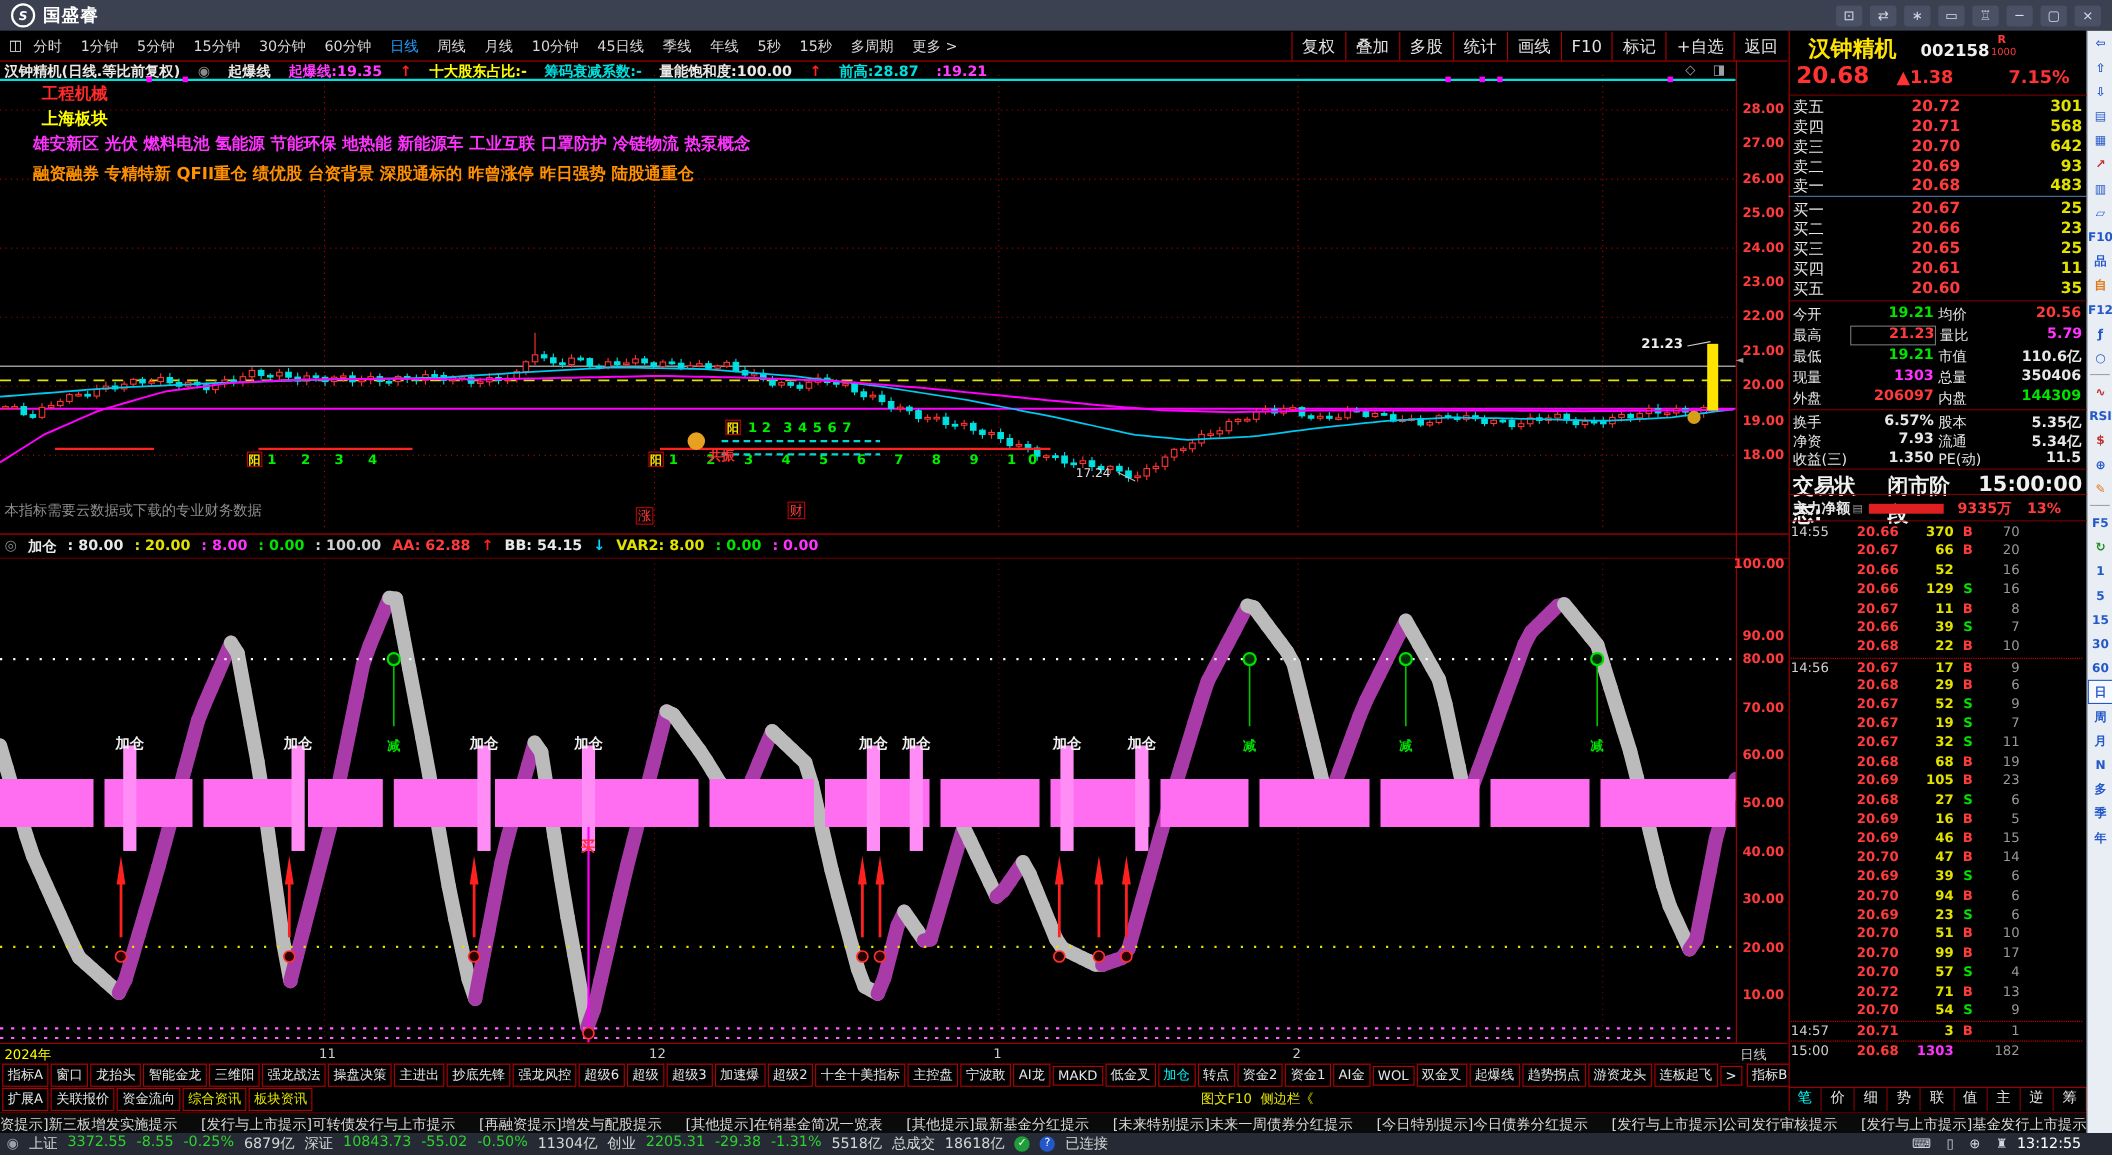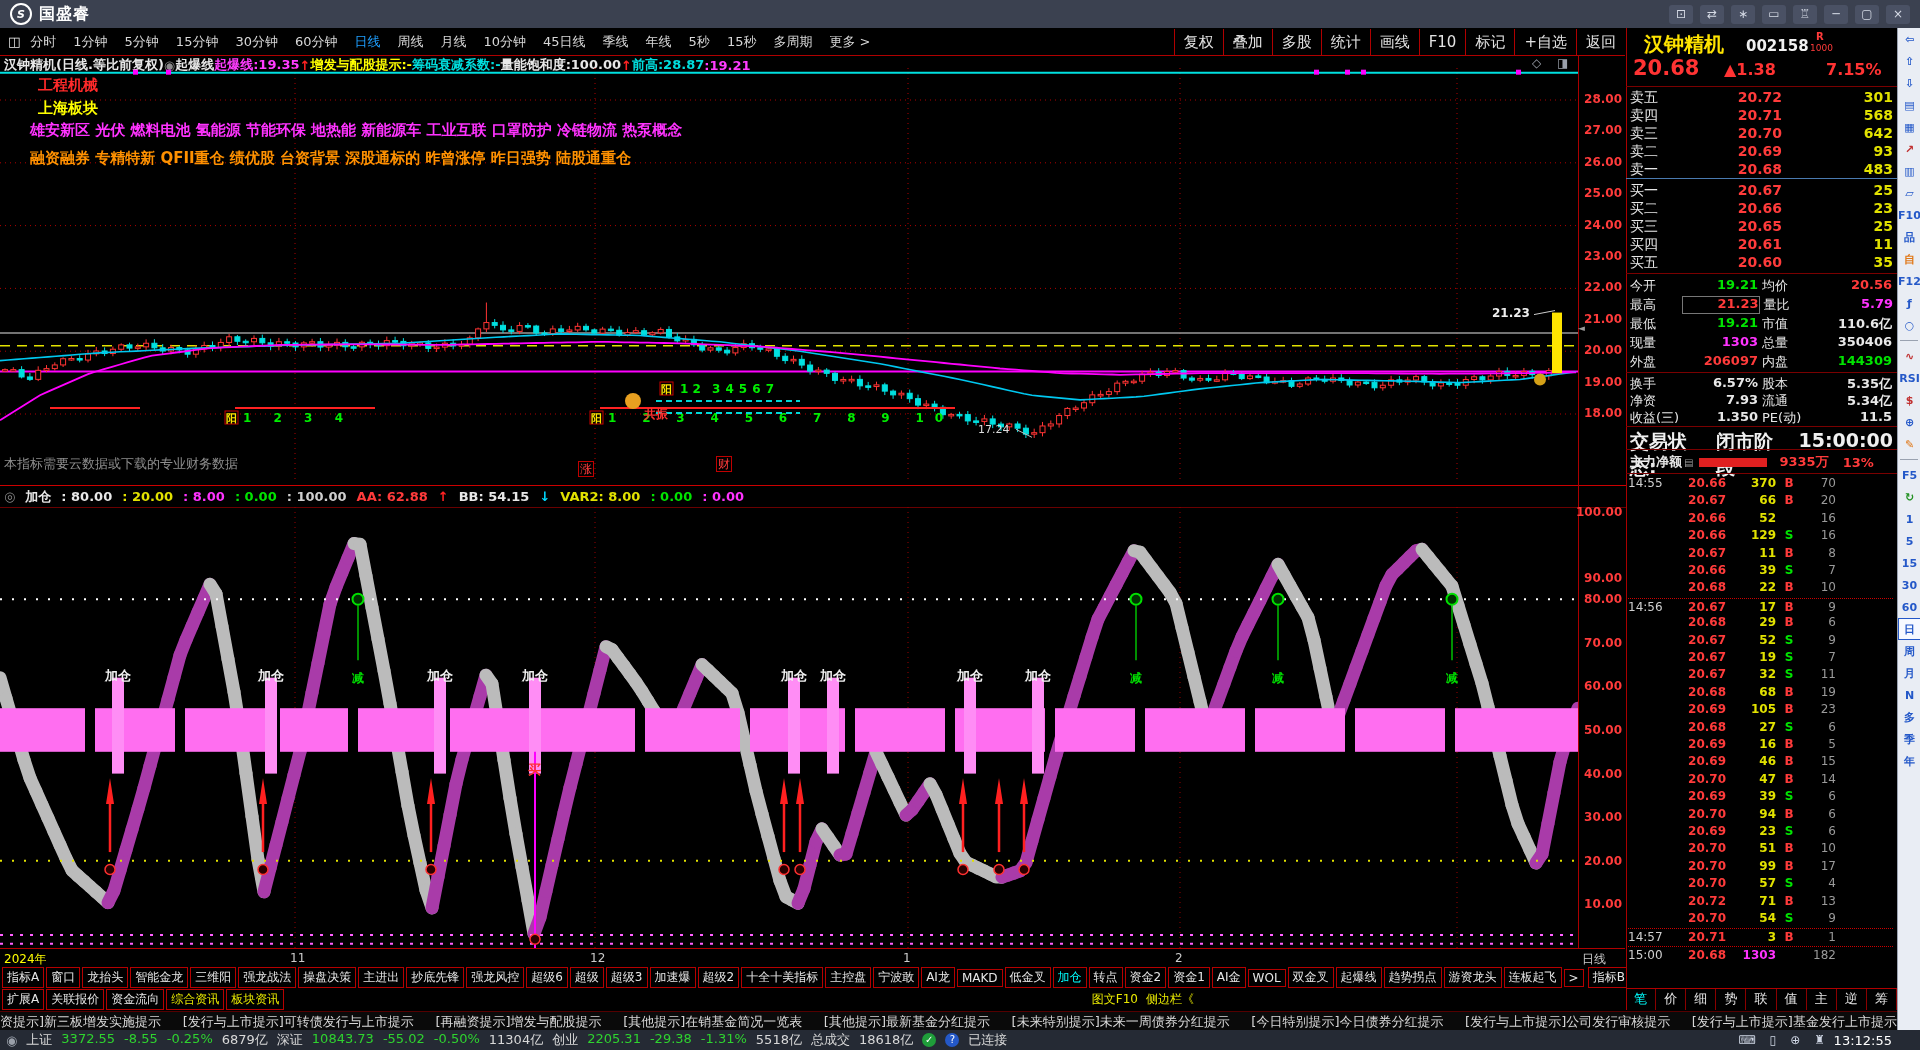--- a/index.html
+++ b/index.html
@@ -17,21 +17,21 @@
   #winctl .wc{width:24px;height:19px;background:#4a5164;border-radius:3px;color:#d6dbe6;font-size:12px;line-height:19px;text-align:center;}
   
   #tfbar{left:0;top:28px;width:1625px;height:27px;background:#000;border-bottom:1px solid #b00000;display:flex;align-items:center;}
   #tfbar .tgl{color:#e8e8e8;font-size:13px;margin:0 10px 0 8px;}
   #tfitems{display:flex;gap:17px;}
   #tfitems .tf{color:#d8d8d8;font-size:13px;}
   #tfitems .tf.act{color:#1e9fff;}
   #tfright{margin-left:auto;display:flex;height:26px;}
   #tfright .tb{color:#e2e2e2;font-size:15px;padding:0 9px;line-height:26px;border-left:1px solid #b00000;}
   
-  #chead{left:0;top:55px;width:1578px;height:20px;display:flex;align-items:center;gap:0;padding-left:4px;font-size:13px;font-weight:bold;white-space:nowrap;}
+  #chead{left:0;top:55px;width:1578px;height:20px;display:flex;align-items:center;gap:16px;padding-left:4px;font-size:13px;font-weight:bold;white-space:nowrap;}
   #ccorner{left:1532px;top:56px;color:#9aa0aa;font-size:12px;letter-spacing:6px;}
   
   .plabel{position:absolute;color:#ff3b3b;font-size:12px;font-weight:bold;width:46px;text-align:right;}
   #notetext{left:4px;top:455px;color:#8f8f8f;font-size:13px;}
   .tagline{position:absolute;font-weight:bold;font-size:15px;white-space:nowrap;}
   .redbox{position:absolute;color:#ff3b3b;border:1px solid #c00000;font-size:12px;line-height:14px;padding:0 1px;}
   
   #indhead{left:0;top:485px;width:1625px;height:21px;background:#000;border-top:1px solid #cc0000;border-bottom:1px solid #6a0000;display:flex;align-items:center;gap:10px;padding-left:4px;font-size:13px;font-weight:bold;white-space:nowrap;}
   
   #xaxis{left:0;top:948px;width:1625px;height:18px;border-top:1px solid #b00000;border-bottom:1px solid #b00000;background:#000;}
@@ -127,21 +127,21 @@
       <div class="tb">返回</div>
     </div>
 </div>
 
 <div id="chead" class="abs">
     <div style="color:#e8e8e8">汉钟精机(日线.等比前复权)</div>
     <div style="color:#8a8a8a">◉</div>
     <div style="color:#e8e8e8">起爆线</div>
     <div style="color:#ff3cff">起爆线:19.35</div>
     <div style="color:#ff2222">↑</div>
-    <div style="color:#ffff00">增发与配股提示:-</div>
+    <div style="color:#ffff00">十大股东占比:-</div>
     <div style="color:#00dede">筹码衰减系数:-</div>
     <div style="color:#e8e8e8">量能饱和度:100.00</div>
     <div style="color:#ff2222">↑</div>
     <div style="color:#00dede">前高:28.87</div>
     <div style="color:#ff3cff">:19.21</div>
   </div>
 <div id="ccorner" class="abs">◇ ◨</div>
 
 <svg id="mainsvg" width="1578" height="415" style="left:0;top:68px">
     <g>

